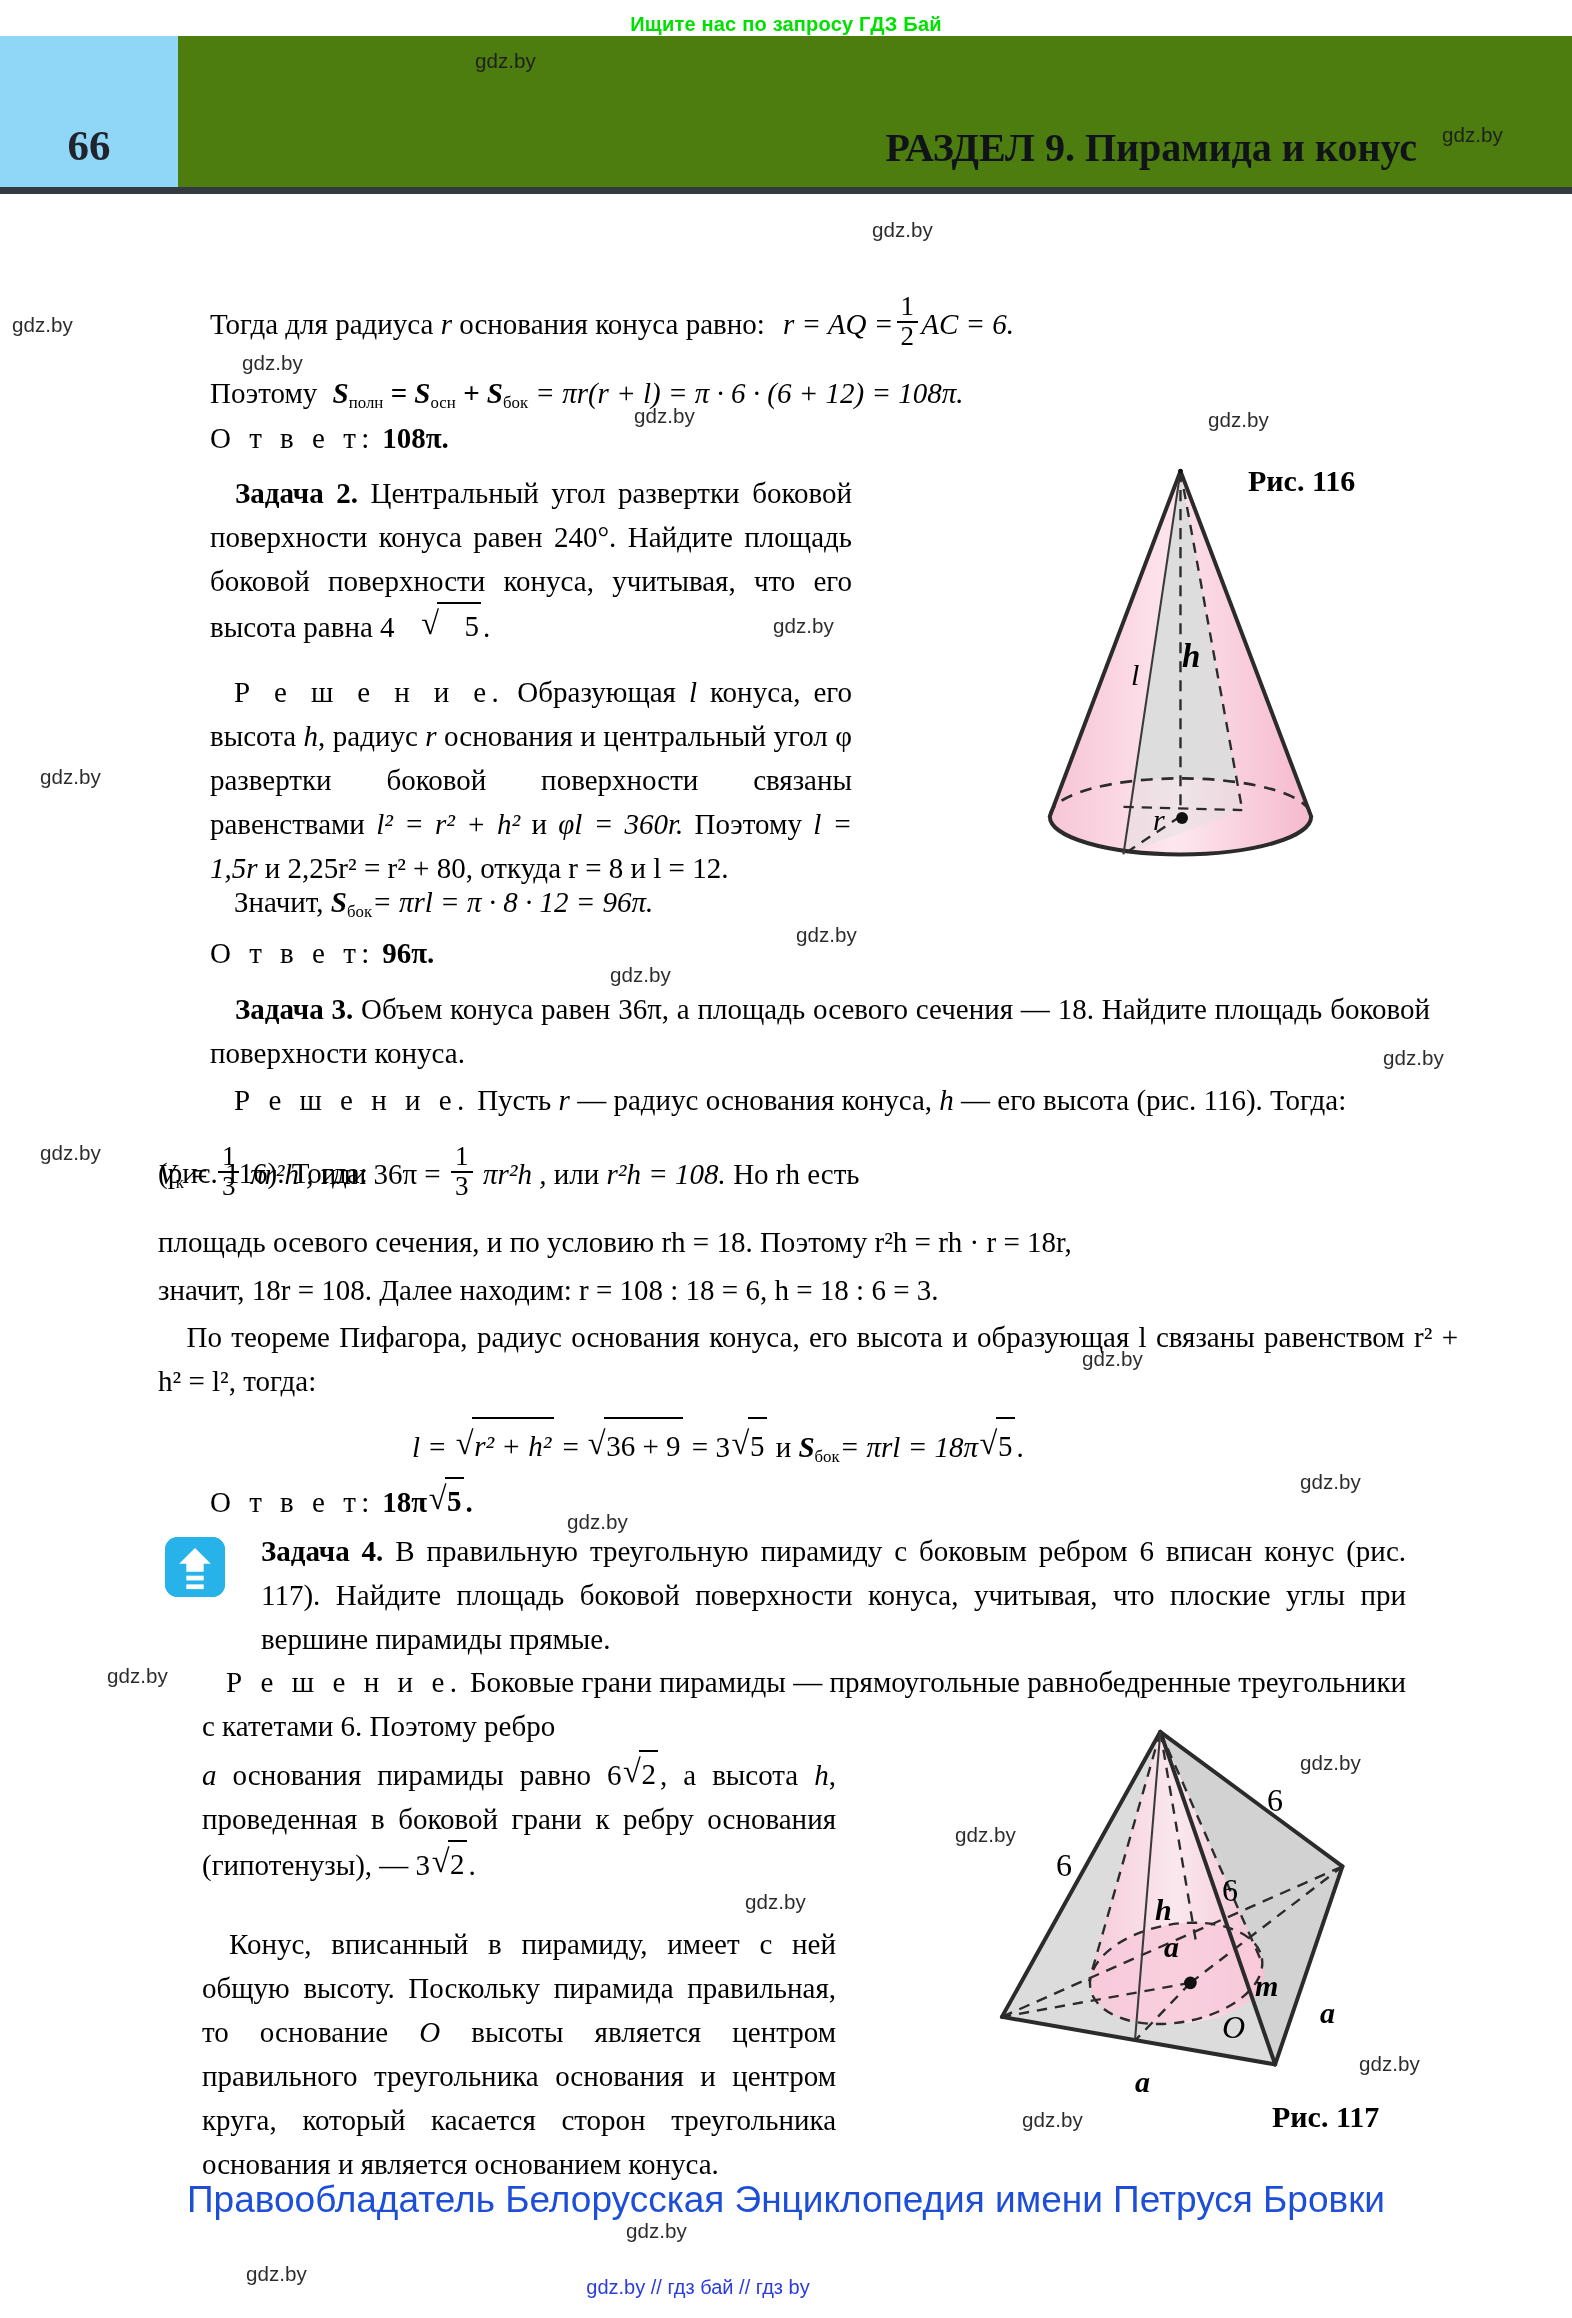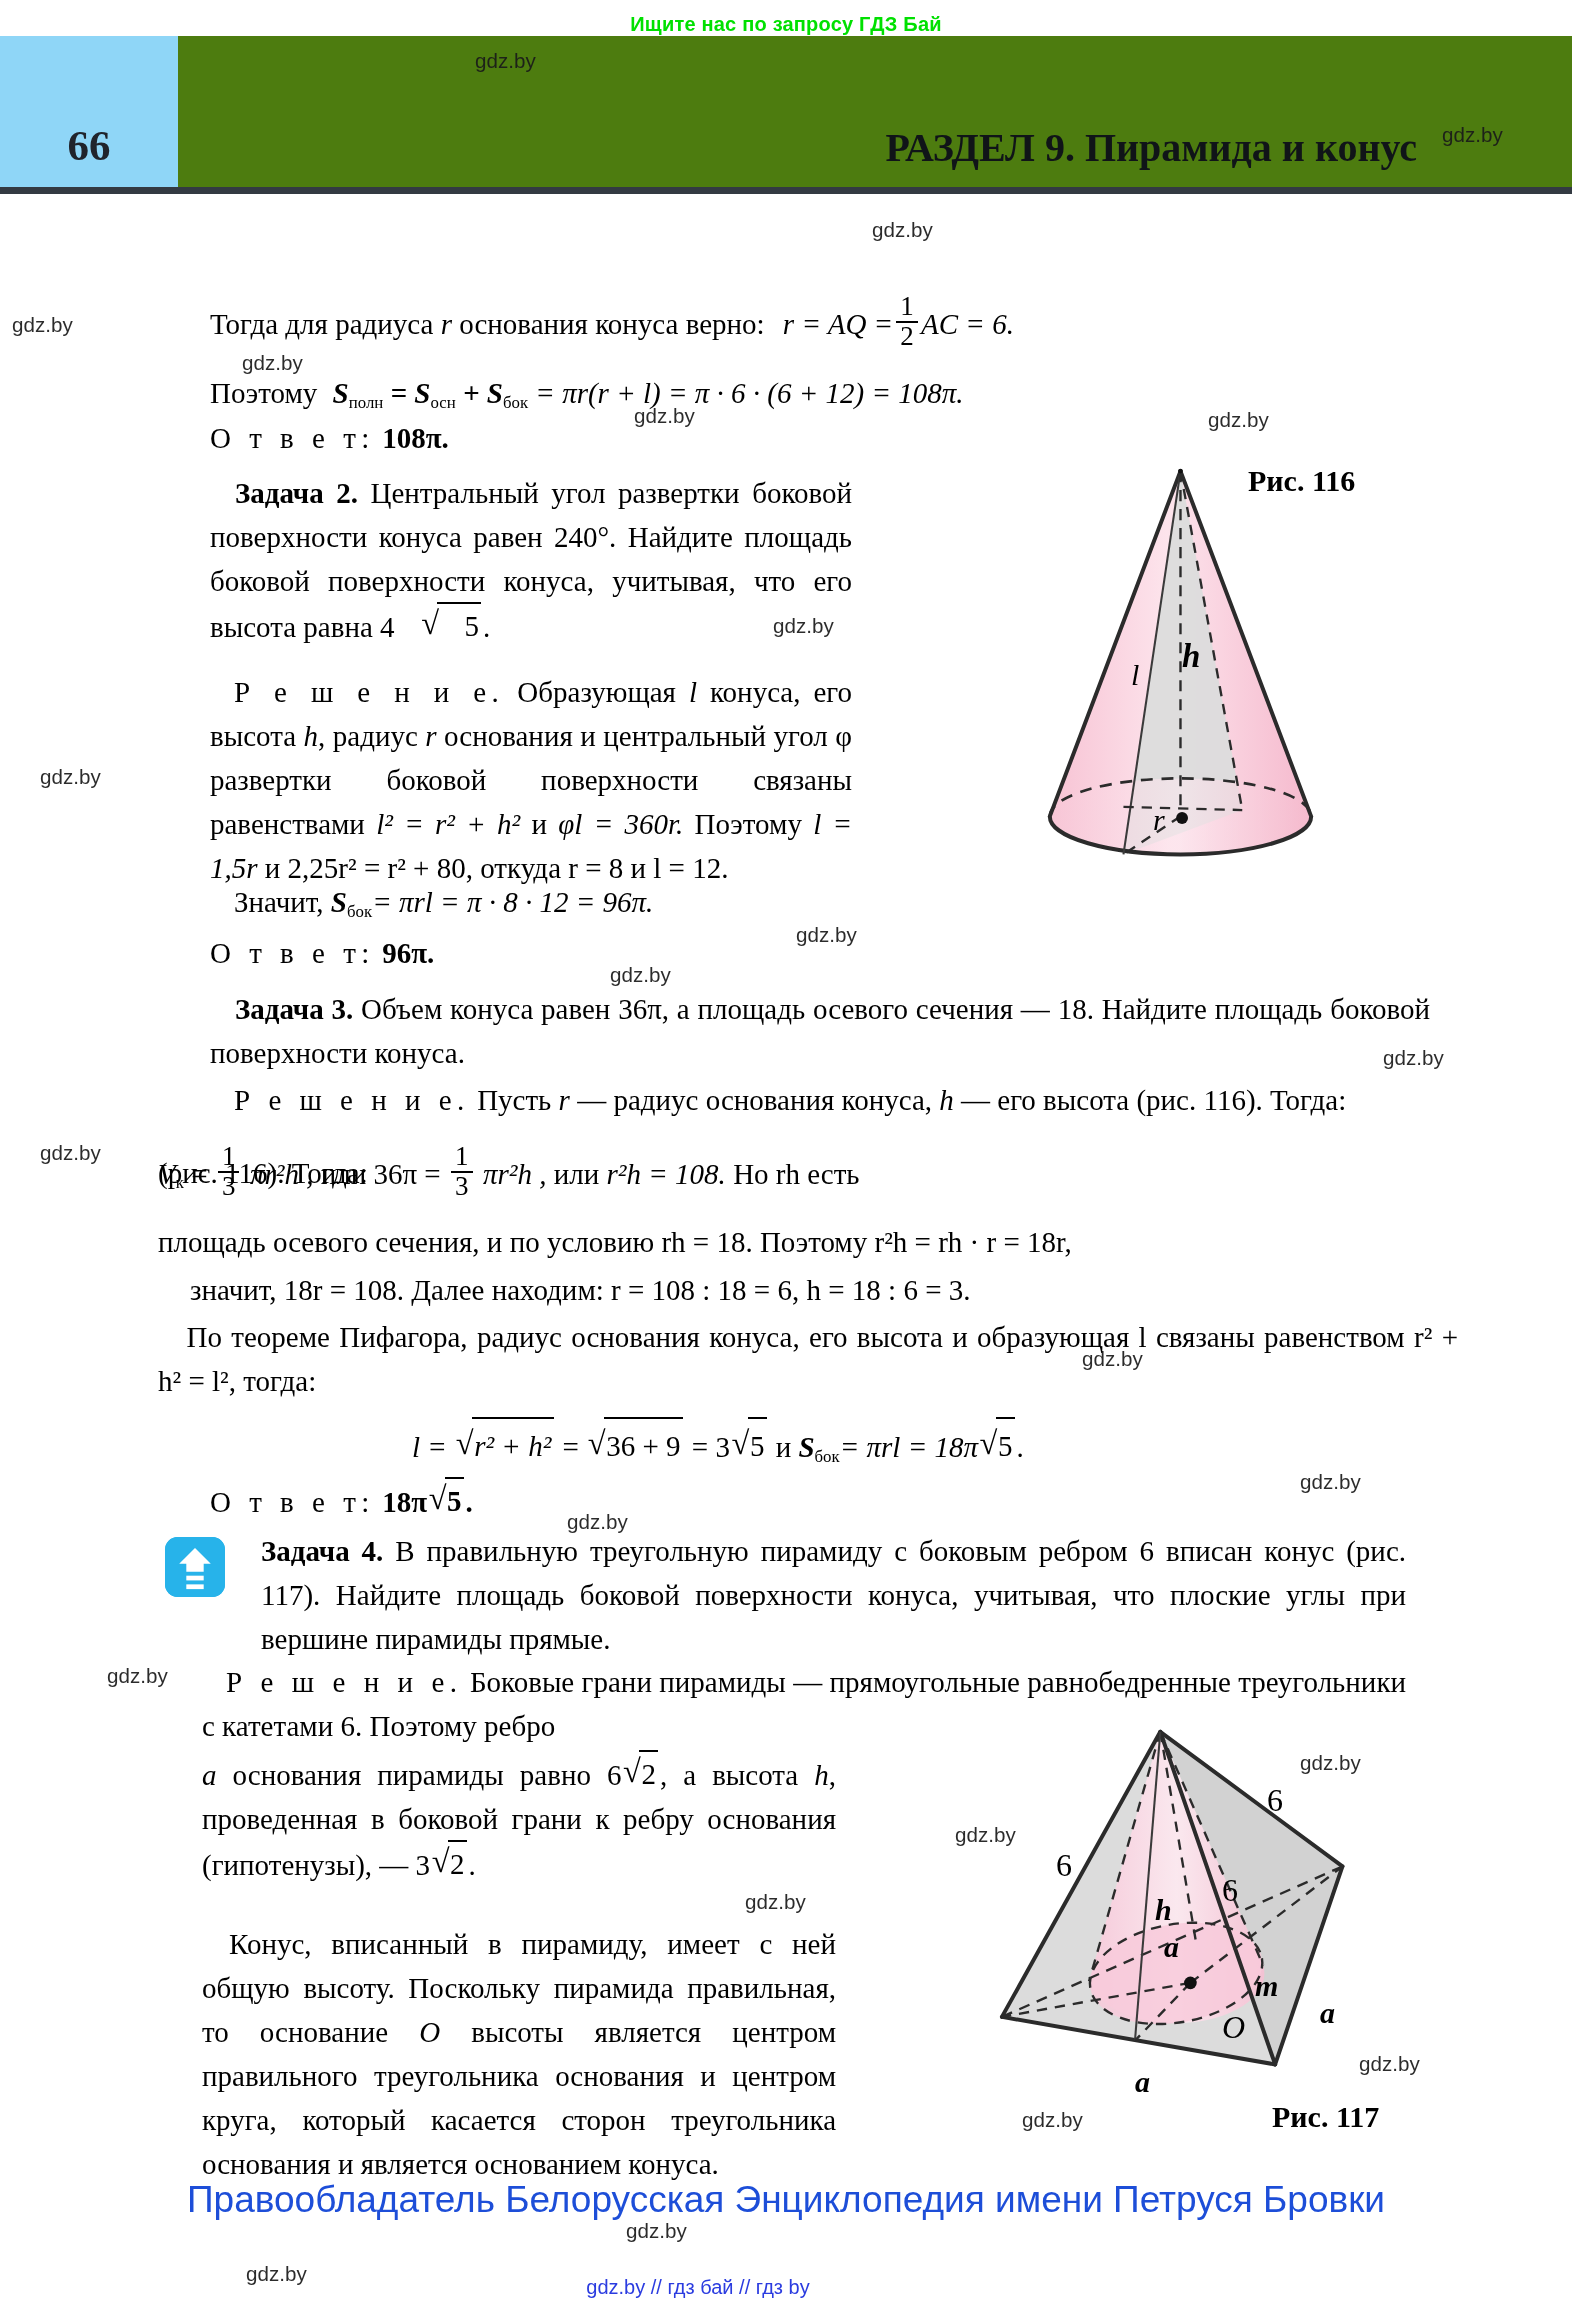--- a/index.html
+++ b/index.html
@@ -145,21 +145,21 @@
 <div class="wm" style="left:1300px;top:1751px;">gdz.by</div>
 <div class="wm" style="left:955px;top:1823px;">gdz.by</div>
 <div class="wm" style="left:745px;top:1890px;">gdz.by</div>
 <div class="wm" style="left:1359px;top:2052px;">gdz.by</div>
 <div class="wm" style="left:1022px;top:2108px;">gdz.by</div>
 <div class="wm" style="left:626px;top:2219px;">gdz.by</div>
 <div class="wm" style="left:246px;top:2262px;">gdz.by</div>
 
 <div class="col" style="left:210px;top:293px;width:1141px;">
   <div class="para nowrapline">
-    <span>Тогда для радиуса </span><i class="v">r</i><span> основания конуса верно:</span>
+    <span>Тогда для радиуса </span><i class="v">r</i><span> основания конуса равно:</span>
     <span style="display:inline-block;margin-left:11px;">
       <i class="v">r = AQ =</i><span class="frac"><span class="num">1</span><span class="den">2</span></span><i class="v">AC = 6.</i>
     </span>
   </div>
 </div>
 
 <div class="col" style="left:210px;top:361px;width:1141px;">
   <div class="para nowrapline" style="line-height:65px;">
     <span>Поэтому</span>
     <span style="display:inline-block;margin-left:8px;">
@@ -243,21 +243,21 @@
   </div>
 </div>
 
 <div class="col" style="left:158px;top:1151px;">
   <div class="para nowrapline" id="risprefix"><span style="font-weight: 400;">(рис. 116). Тогда:</span></div>
 </div>
 
 <div class="col" style="left:158px;top:1220px;width:1300px;">
   <div class="para nowrapline">площадь осевого сечения, и по условию rh = 18. Поэтому r²h = rh · r = 18r,</div>
 </div>
-<div class="col" style="left:158px;top:1268px;width:1300px;margin-left:32px;">
+<div class="col" style="left:158px;top:1268px;width:1300px;">
   <div class="para nowrapline">значит, 18r = 108. Далее находим: r = 108 : 18 = 6, h = 18 : 6 = 3.</div>
 </div>
 <div class="col" style="left:158px;top:1315px;width:1300px;">
   <div class="para" style="text-indent:28.5px;">По теореме Пифагора, радиус основания конуса, его высота и образующая l связаны равенством r² + h² = l², тогда:</div>
 </div>
 
 <div class="col" style="left:412px;top:1418px;width:1030px;">
   <div class="para nowrapline" style="line-height:55px;">
     <i class="v">l =</i>
     <span class="rad"><span class="bar"><i class="v">r² + h²</i></span></span>

